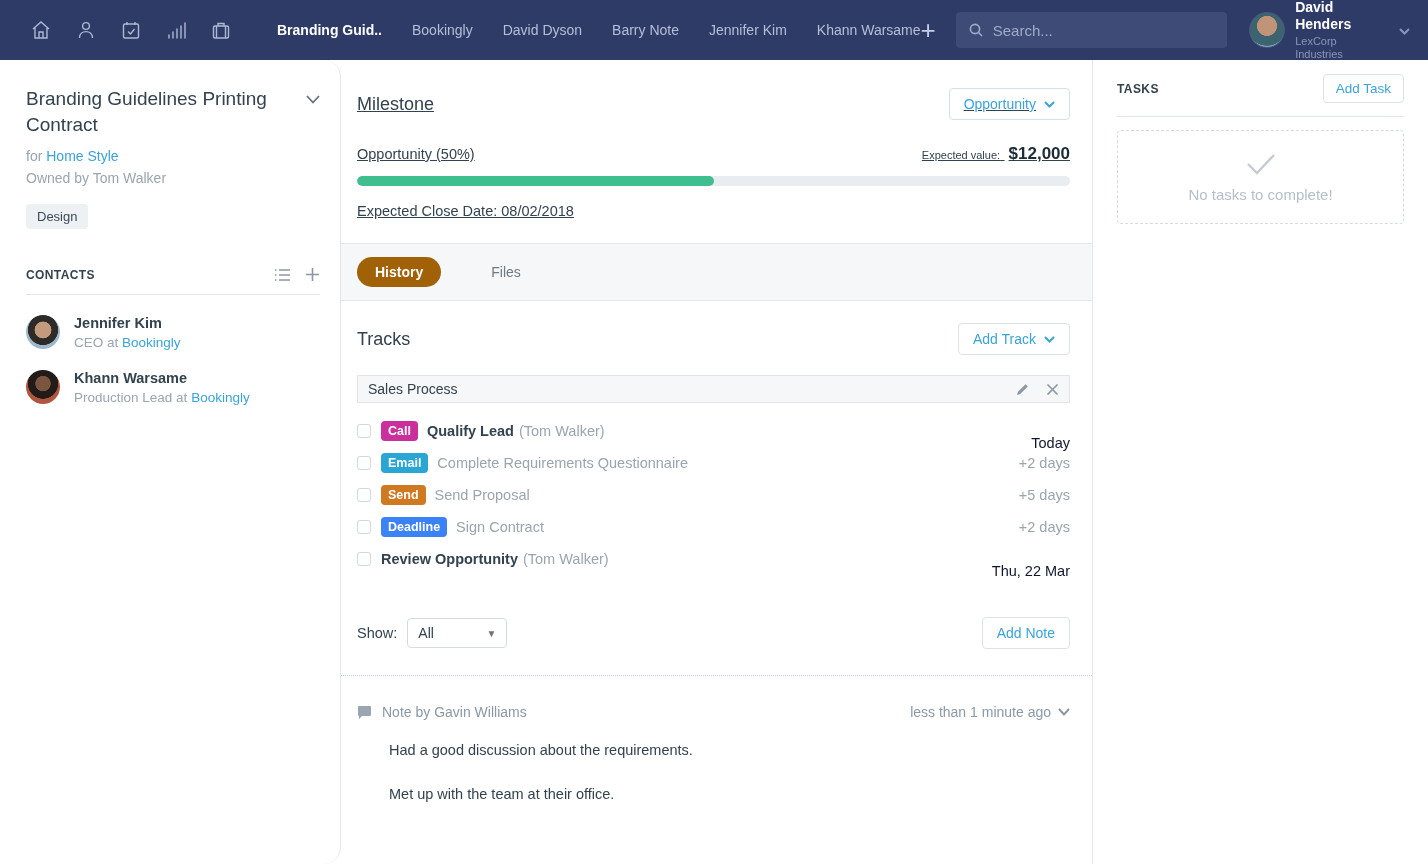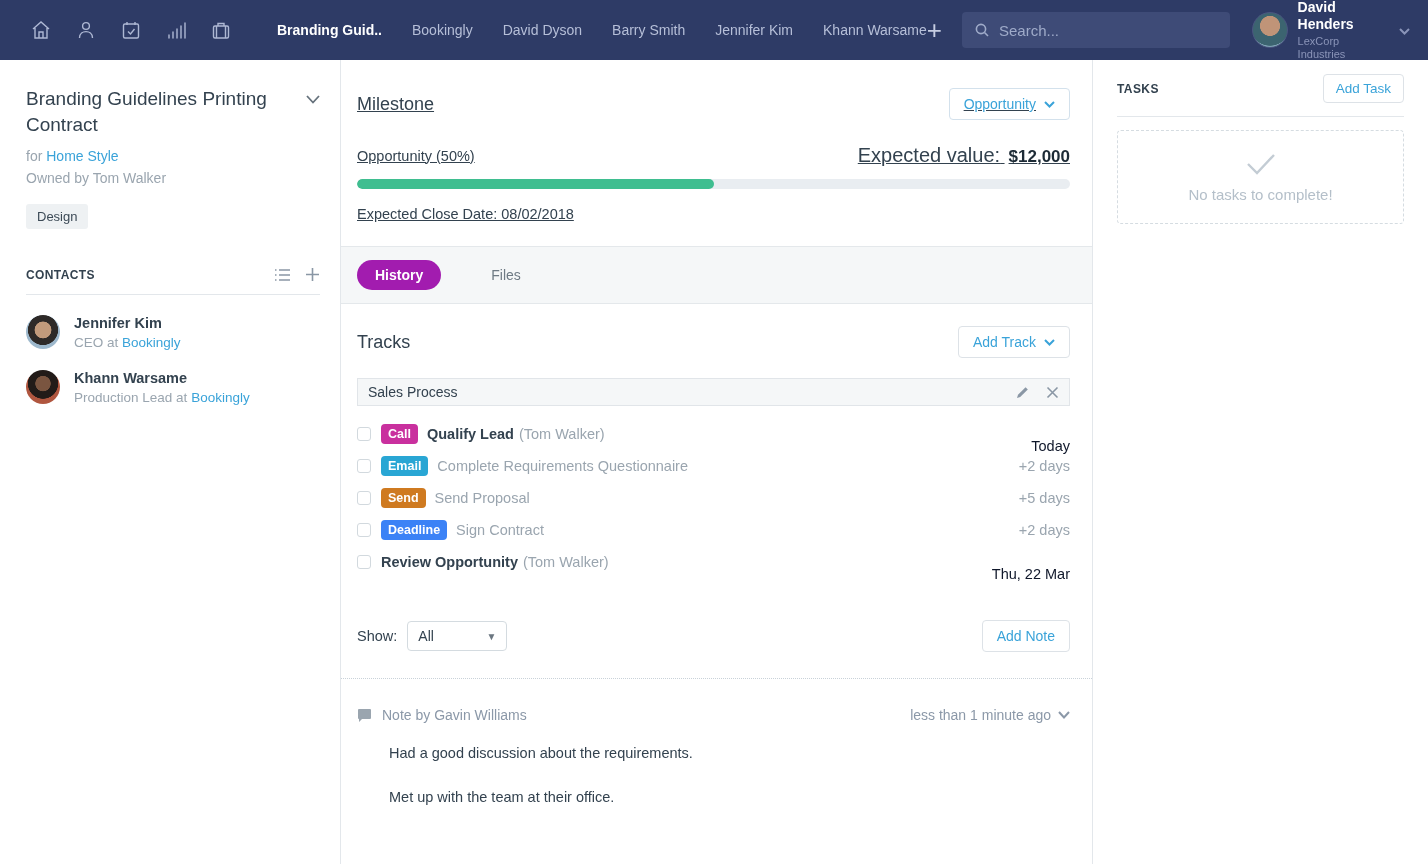--- a/index.html
+++ b/index.html
@@ -25,21 +25,21 @@
   .avatar { border-radius:50%; flex-shrink:0; }
   .avatar.nav { width:36px; height:36px; background:radial-gradient(circle at 50% 38%, #c09478 0 36%, #3c6470 38% 72%, #7fa3b4 74%); border:1px solid #4a5680; }
   .user-text { margin-left:10px; line-height:1.2; }
   .user-name { color:#ffffff; font-size:14px; font-weight:bold; }
   .user-company { color:#8a94b8; font-size:11px; margin-top:2px; }
   .nav-caret { margin-left:14px; }
   .chev svg { stroke:#8a94b8; fill:none; stroke-width:2; }
 
   
   .content { flex:1; display:flex; min-height:0; }
-  .left-panel { width:341px; flex-shrink:0; border-right:1px solid #e3e7eb; padding:26px 20px 0 26px; }
+  .left-panel { width:341px; flex-shrink:0; border-right:1px solid #e3e7eb; padding:26px 20px 0 26px;border-radius:17px; }
   .center-panel { flex:1; min-width:0; display:flex; flex-direction:column; overflow:hidden; }
   .right-panel { width:336px; flex-shrink:0; border-left:1px solid #e3e7eb; padding:14px 24px 0 24px; }
 
   
   .proj-head { display:flex; align-items:flex-start; }
   .proj-title { font-size:19px; line-height:26px; color:#33424f; flex:1; }
   .collapse-chev { margin-top:4px; cursor:pointer; }
   .collapse-chev svg { stroke:#66727c; fill:none; stroke-width:1.8; }
   .proj-for { margin-top:10px; font-size:14px; color:#9aa5af; }
   a.link { color:#3aa3d9; text-decoration:none; cursor:pointer; }
@@ -61,30 +61,30 @@
   .sec-pad { padding-left:16px; padding-right:22px; }
   .milestone { padding-top:28px; padding-bottom:24px;text-decoration:underline; }
   .row-between { display:flex; align-items:center; justify-content:space-between; }
   .h-main { font-size:18px; font-weight:normal; color:#33424f; }
   .btn { display:inline-flex; align-items:center; background:#fff; border:1px solid #dde2e7; border-radius:4px; color:#3aa3d9; font-size:14px; cursor:pointer; padding:7px 14px; white-space:nowrap; }
   .btn .chev { margin-left:8px; display:flex; }
   .btn .chev svg { stroke:#3aa3d9; }
   .btn.stage { border-color:#d3e1ec; }
   .stage-row { margin-top:24px; }
   .stage-label { font-size:14.5px; color:#33424f; }
-  .exp-label { font-size:20px; color:#33424f; }
+  .exp-label { font-size:11px; color:#33424f; }
   .exp-value { font-size:17px; font-weight:bold; color:#1d2b36; margin-left:4px; }
   .progress-track { margin-top:12px; height:10px; background:#e9edf1; border-radius:5px; overflow:hidden; }
   .progress-fill { height:100%; background:#3fbe90; border-radius:5px; }
   .close-date { margin-top:17px; font-size:14.5px; color:#33424f; }
 
   
   .tabbar { background:#f5f7f8; border-top:1px solid #e4e8eb; border-bottom:1px solid #e4e8eb; display:flex; align-items:center; gap:32px; padding-top:13px; padding-bottom:13px; }
   .pill-tab { font-size:14px; color:#6e7a84; cursor:pointer; padding:7px 18px; border-radius:15px; }
-  .pill-tab.active { background:#a21caf; color:#fff; font-weight:bold; }
+  .pill-tab.active { background:#a16207; color:#fff; font-weight:bold; }
 
   
   .tracks { padding-top:22px; }
   .trackbar { margin-top:20px; background:#f5f7f8; border:1px solid #e1e5e9; border-radius:0; height:28px; display:flex; align-items:center; padding:0 10px; }
   .trackbar-name { font-size:14px; color:#33424f; flex:1; }
   .trackbar .mini-icon { margin-left:16px; }
   .track-rows { margin-top:12px; }
   .track-row { display:flex; align-items:center; height:32px; }
   .checkbox { width:14px; height:14px; border:1px solid #d2d9de; border-radius:3px; background:#fff; cursor:pointer; flex-shrink:0; }
   .badge { margin-left:10px; color:#fff; font-size:12.5px; font-weight:bold; padding:3px 7px; border-radius:4px; line-height:1.15; }
@@ -155,21 +155,21 @@
         <svg width="22" height="22" viewBox="0 0 22 22">
             <rect x="3.5" y="7" width="15" height="12" rx="1.5"></rect>
             <path d="M8 7 V4.5 H14 V7 M6.5 7 V19 M15.5 7 V19"></path>
           </svg>
       </span>
     </div>
     <div class="nav-tabs">
       <span class="nav-tab active">Branding Guid..</span>
       <span class="nav-tab">Bookingly</span>
       <span class="nav-tab">David Dyson</span>
-      <span class="nav-tab">Barry Smith</span>
+      <span class="nav-tab">Barry Note</span>
       <span class="nav-tab">Jennifer Kim</span>
       <span class="nav-tab">Khann Warsame</span>
     </div>
     <div class="nav-right">
       <span class="nav-plus">+</span>
       <div class="search-box">
         <svg width="16" height="16" viewBox="0 0 16 16">
             <circle cx="7" cy="7" r="4.6"></circle>
             <path d="M10.5 10.5 L14 14"></path>
           </svg>

